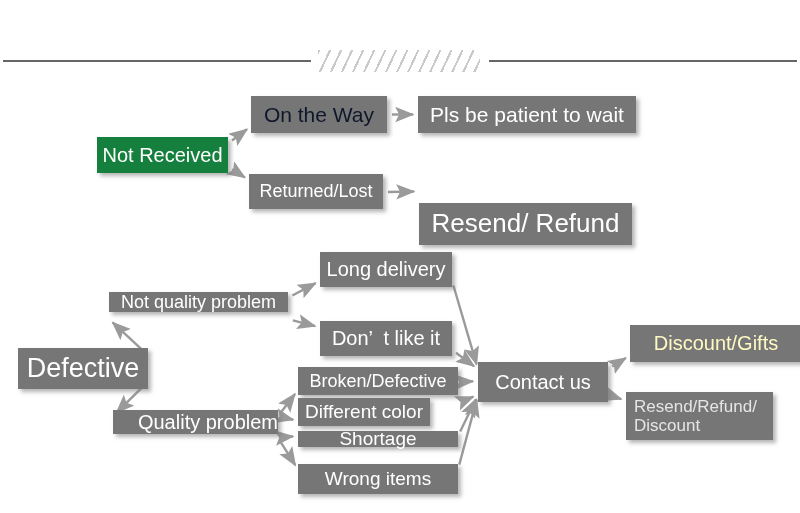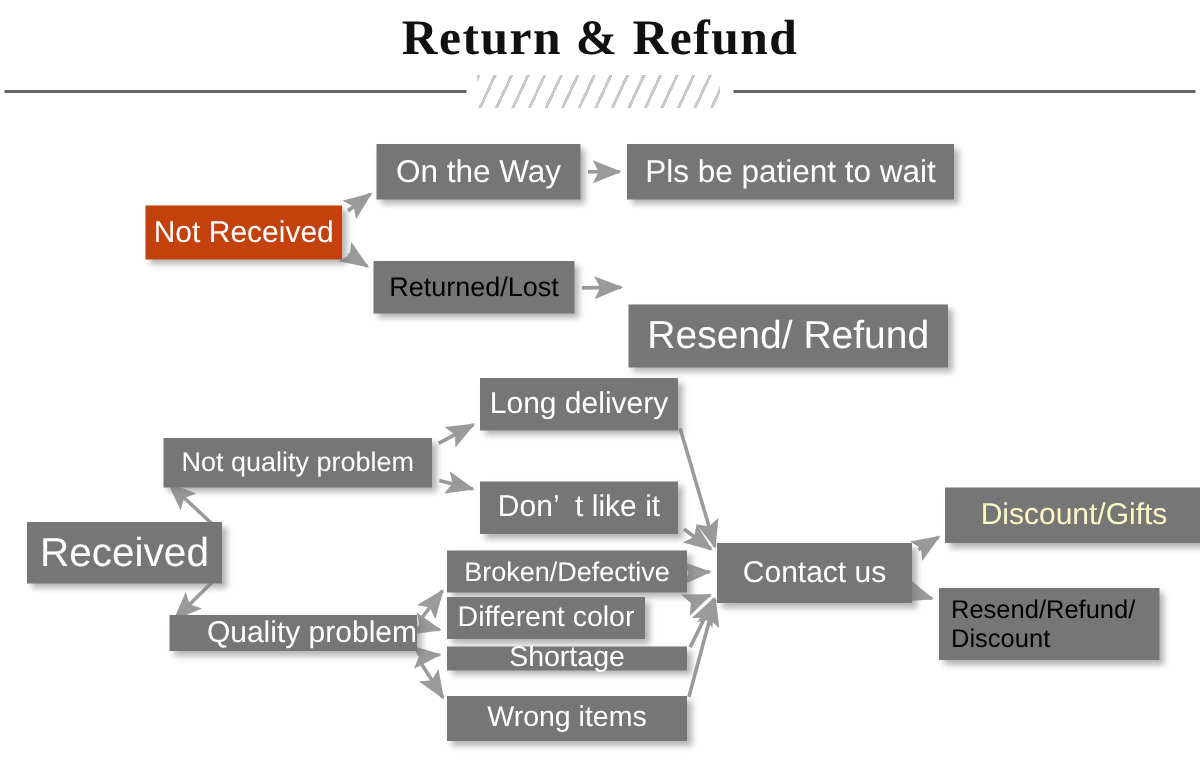--- a/index.html
+++ b/index.html
@@ -83,21 +83,20 @@
     left: 0; top: 0;
     width: 800px; height: 513px;
     z-index: 1;
   }
 </style>
 </head>
 <body>
 
 <div id="page">
 
-  <div id="title">Return &amp; Refund</div>
 
   <div id="divider">
     <div class="rule-line" id="rule-left"></div>
     <div id="hatch"></div>
     <div class="rule-line" id="rule-right"></div>
   </div>
 
   <svg id="arrows" viewBox="0 0 800 513" xmlns="http://www.w3.org/2000/svg">
     <defs>
       <marker id="ah" markerWidth="9" markerHeight="9" refX="7.4" refY="3.2" orient="auto" markerUnits="strokeWidth">
@@ -122,32 +121,32 @@
         <line x1="462.9937616943892" y1="381.7503119152805" x2="473.0062383056108" y2="381.2496880847195" marker-end="url(#ah)" stroke="#9a9a9a"></line>
         <line x1="462.6230074277942" y1="401.1353209397488" x2="473.3769925722058" y2="396.70467906025124" marker-end="url(#ah)" stroke="#9a9a9a"></line>
         <line x1="460.18179577110413" y1="431.5411371199833" x2="475.81820422889587" y2="399.2988628800167" marker-end="url(#ah)" stroke="#9a9a9a"></line>
         <line x1="459.29475903869763" y1="464.5705487856578" x2="476.70524096130237" y2="399.62945121434217" marker-end="url(#ah)" stroke="#9a9a9a"></line>
         <line x1="612.2304575901946" y1="366.53481171817737" x2="625.7695424098054" y2="358.0051882818226" marker-end="url(#ah)" stroke="#9a9a9a"></line>
         <line x1="612.7559464192806" y1="396.343040393811" x2="621.2440535807194" y2="399.096959606189" marker-end="url(#ah)" stroke="#9a9a9a"></line>
       </g>
   </svg>
 
   <div id="node-layer">
-      <div class="node" style="left: 97px; top: 137px; width: 131px; height: 36px; font-size: 20px; background: #c2410c; color: rgb(255, 255, 255);"><span>Not Received</span></div>
-      <div class="node" style="left: 251px; top: 96px; width: 136px; height: 37px; font-size: 21px; background: rgb(118, 118, 118); color: #ffffff;"><span>On the Way</span></div>
+      <div class="node" style="left: 97px; top: 137px; width: 131px; height: 36px; font-size: 20px; background: #15803d; color: rgb(255, 255, 255);"><span>Not Received</span></div>
+      <div class="node" style="left: 251px; top: 96px; width: 136px; height: 37px; font-size: 21px; background: rgb(118, 118, 118); color: #0f172a;"><span>On the Way</span></div>
       <div class="node" style="left: 418px; top: 96px; width: 218px; height: 37px; font-size: 21px; background: rgb(118, 118, 118); color: rgb(255, 255, 255);"><span>Pls be patient to wait</span></div>
-      <div class="node" style="left: 249px; top: 174px; width: 134px; height: 35px; font-size: 18px; background: rgb(118, 118, 118); color: #000000;"><span>Returned/Lost</span></div>
+      <div class="node" style="left: 249px; top: 174px; width: 134px; height: 35px; font-size: 18px; background: rgb(118, 118, 118); color: #ffffff;"><span>Returned/Lost</span></div>
       <div class="node" style="left: 419px; top: 171px; width: 213px; height: 42px; font-size: 26px; background: rgb(118, 118, 118); color: rgb(255, 255, 255); margin-top: 32px;"><span>Resend/ Refund</span></div>
-      <div class="node" style="left: 18px; top: 348px; width: 130px; height: 41px; font-size: 27px; background: rgb(118, 118, 118); color: rgb(255, 255, 255);"><span>Received</span></div>
-      <div class="node" style="left: 109px; top: 292px; width: 179px; height: 33px; font-size: 18px; background: rgb(118, 118, 118); color: rgb(255, 255, 255);"><span>Not quality problem</span></div>
+      <div class="node" style="left: 18px; top: 348px; width: 130px; height: 41px; font-size: 27px; background: rgb(118, 118, 118); color: rgb(255, 255, 255);"><span>Defective</span></div>
+      <div class="node" style="left: 109px; top: 292px; width: 179px; height: 20px; font-size: 18px; background: rgb(118, 118, 118); color: rgb(255, 255, 255);"><span>Not quality problem</span></div>
       <div class="node" style="left: 113px; top: 410px; width: 165px; height: 24px; font-size: 20px; background: rgb(118, 118, 118); color: rgb(255, 255, 255); justify-content: flex-end;"><span>Quality problem</span></div>
       <div class="node" style="left: 320px; top: 252px; width: 132px; height: 35px; font-size: 20px; background: rgb(118, 118, 118); color: rgb(255, 255, 255);"><span>Long delivery</span></div>
       <div class="node" style="left: 320px; top: 321px; width: 132px; height: 35px; font-size: 20px; background: rgb(118, 118, 118); color: rgb(255, 255, 255);"><span>Don’  t like it</span></div>
       <div class="node" style="left: 298px; top: 367px; width: 160px; height: 28px; font-size: 18px; background: rgb(118, 118, 118); color: rgb(255, 255, 255); align-items: center;"><span>Broken/Defective</span></div>
       <div class="node" style="left: 298px; top: 398px; width: 132px; height: 28px; font-size: 19px; background: rgb(118, 118, 118); color: rgb(255, 255, 255);"><span>Different color</span></div>
       <div class="node" style="left: 298px; top: 431px; width: 160px; height: 16px; font-size: 19px; background: rgb(118, 118, 118); color: rgb(255, 255, 255);"><span>Shortage</span></div>
       <div class="node" style="left: 298px; top: 464px; width: 160px; height: 30px; font-size: 19px; background: rgb(118, 118, 118); color: rgb(255, 255, 255);"><span>Wrong items</span></div>
       <div class="node" style="left: 478px; top: 362px; width: 130px; height: 40px; font-size: 20px; background: rgb(118, 118, 118); color: rgb(255, 255, 255);"><span>Contact us</span></div>
       <div class="node" style="left: 630px; top: 325px; width: 172px; height: 37px; font-size: 20px; background: rgb(118, 118, 118); color: #fef9c3;"><span>Discount/Gifts</span></div>
-      <div class="node left-align" style="left: 626px; top: 392px; width: 147px; height: 48px; font-size: 17px; background: rgb(118, 118, 118); color: #000000;"><span>Resend/Refund/
+      <div class="node left-align" style="left: 626px; top: 392px; width: 147px; height: 48px; font-size: 17px; background: rgb(118, 118, 118); color: #e5e5e5;"><span>Resend/Refund/
 Discount</span></div>
     </div>
 </div>
 
 </body></html>

